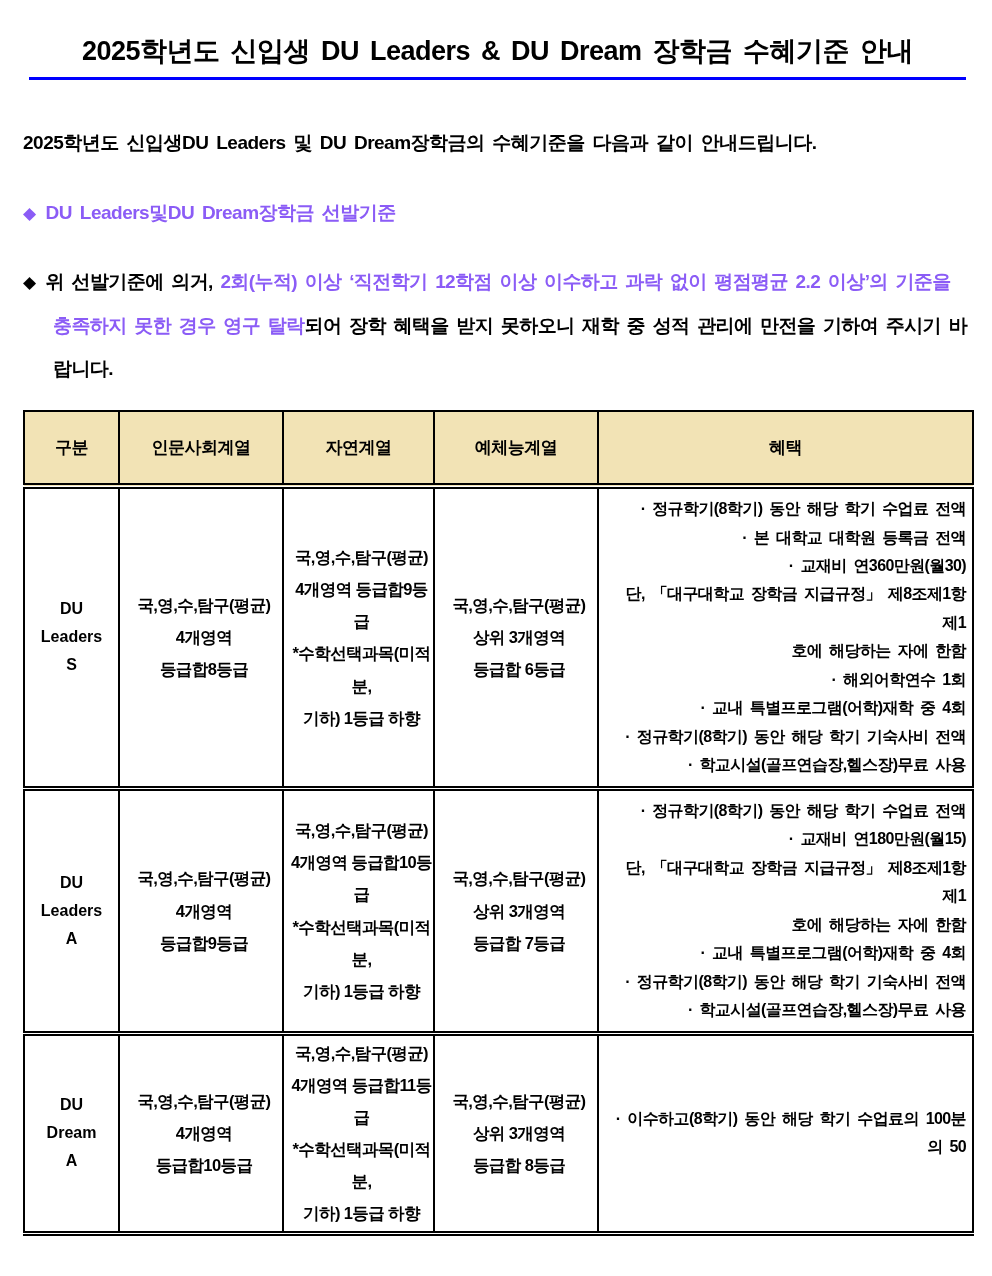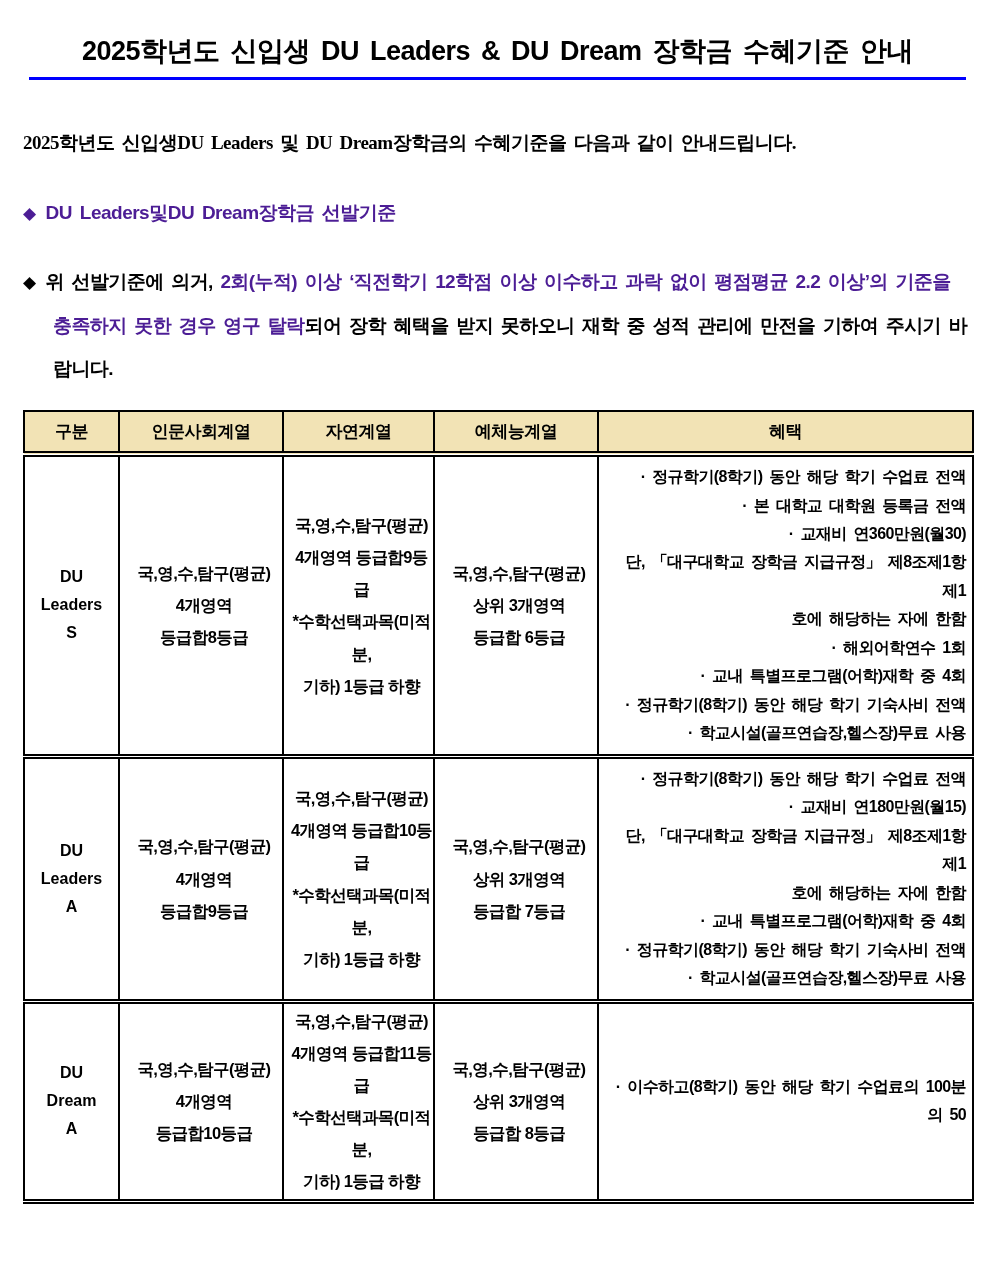--- a/index.html
+++ b/index.html
@@ -11,43 +11,43 @@
   .page { padding:33px 20px 0 23px; box-sizing:border-box; width:992px; }
 
   .title {
     margin:0 4px; font-size:27px; font-weight:800; text-align:center;
     letter-spacing:-0.5px; word-spacing:4px; white-space:nowrap;
   }
   .title-rule { height:3px; background:#0000ff; margin:8px 6px 0 6px; }
 
   .intro {
     margin:50px 0 0 0; font-size:19px; font-weight:700;
-    word-spacing:3px; letter-spacing:-0.5px;font-family:Liberation Serif, serif;
+    word-spacing:3px; letter-spacing:-0.5px;
   }
 
   .sec1 { margin-top:44px; font-size:19px; font-weight:700; letter-spacing:-0.5px; }
-  .red  { color:#4c1d95; }
+  .red  { color:#8b5cf6; }
   .sec-heading { word-spacing:3px; }
   .diamond { margin-right:10px; font-size:17px; }
   .sec-item { margin:22px 0 0 37px; word-spacing:3px; }
 
   .sec2 {
     margin-top:34px; font-size:19px; font-weight:700; letter-spacing:-0.6px;
     line-height:2.3; word-spacing:3px;
     padding-left:30px; text-indent:-30px; padding-right:2px;
   }
 
   table.sch {
     margin-top:18px; border-collapse:collapse; table-layout:fixed;
     width:949px; border:2px solid #000; border-bottom:5px double #000;
   }
   .sch th, .sch td { border:2px solid #000; vertical-align:middle; }
   .sch thead th {
     background:#f2e3b5; font-size:17px; font-weight:800;
-    padding:8px 2px; border-bottom:6px double #000; letter-spacing:-0.5px;
+    padding:24px 2px; border-bottom:6px double #000; letter-spacing:-0.5px;
   }
   .sch tbody td { border-bottom:5px double #000; }
   .cell-center { text-align:center; font-size:16.5px; font-weight:700;
                  line-height:1.95; letter-spacing:-0.6px;padding-left:7px; }
   .cell-name   { text-align:center; font-size:16px; font-weight:800; line-height:1.75; }
   .cell-benefits {
     text-align:left; font-size:16px; font-weight:700; line-height:1.78;
     padding:6px 6px 6px 9px; letter-spacing:-0.6px; word-spacing:3px;
   }
   .cell-benefits .text-line { white-space:pre-wrap;text-align:right; }

